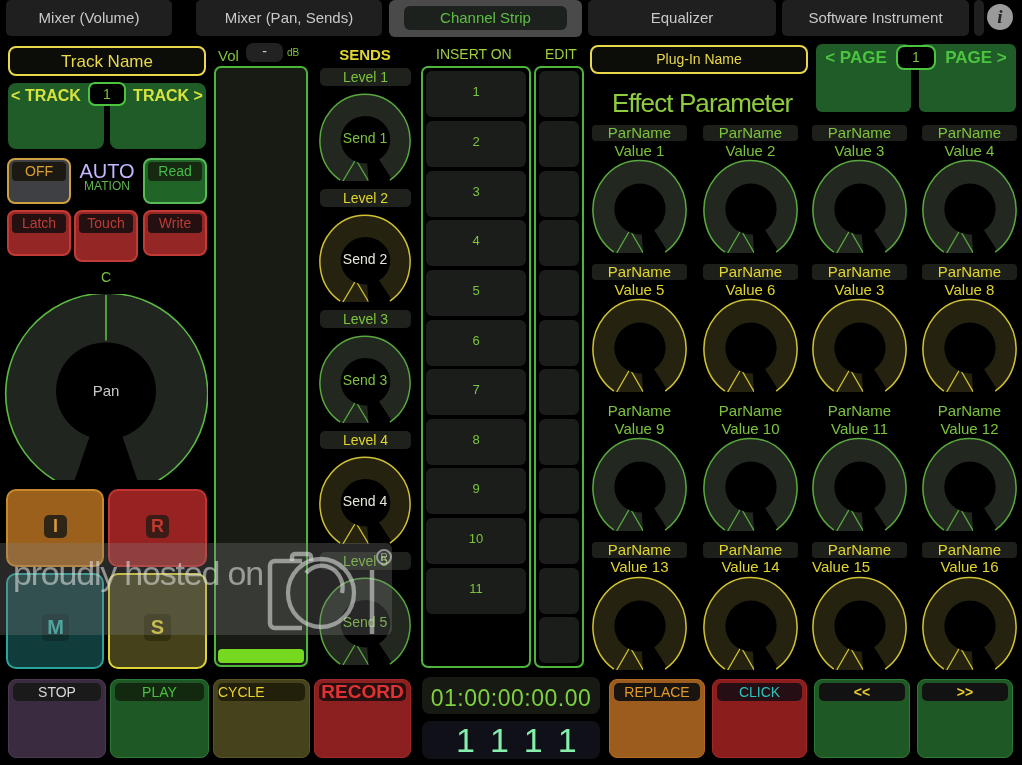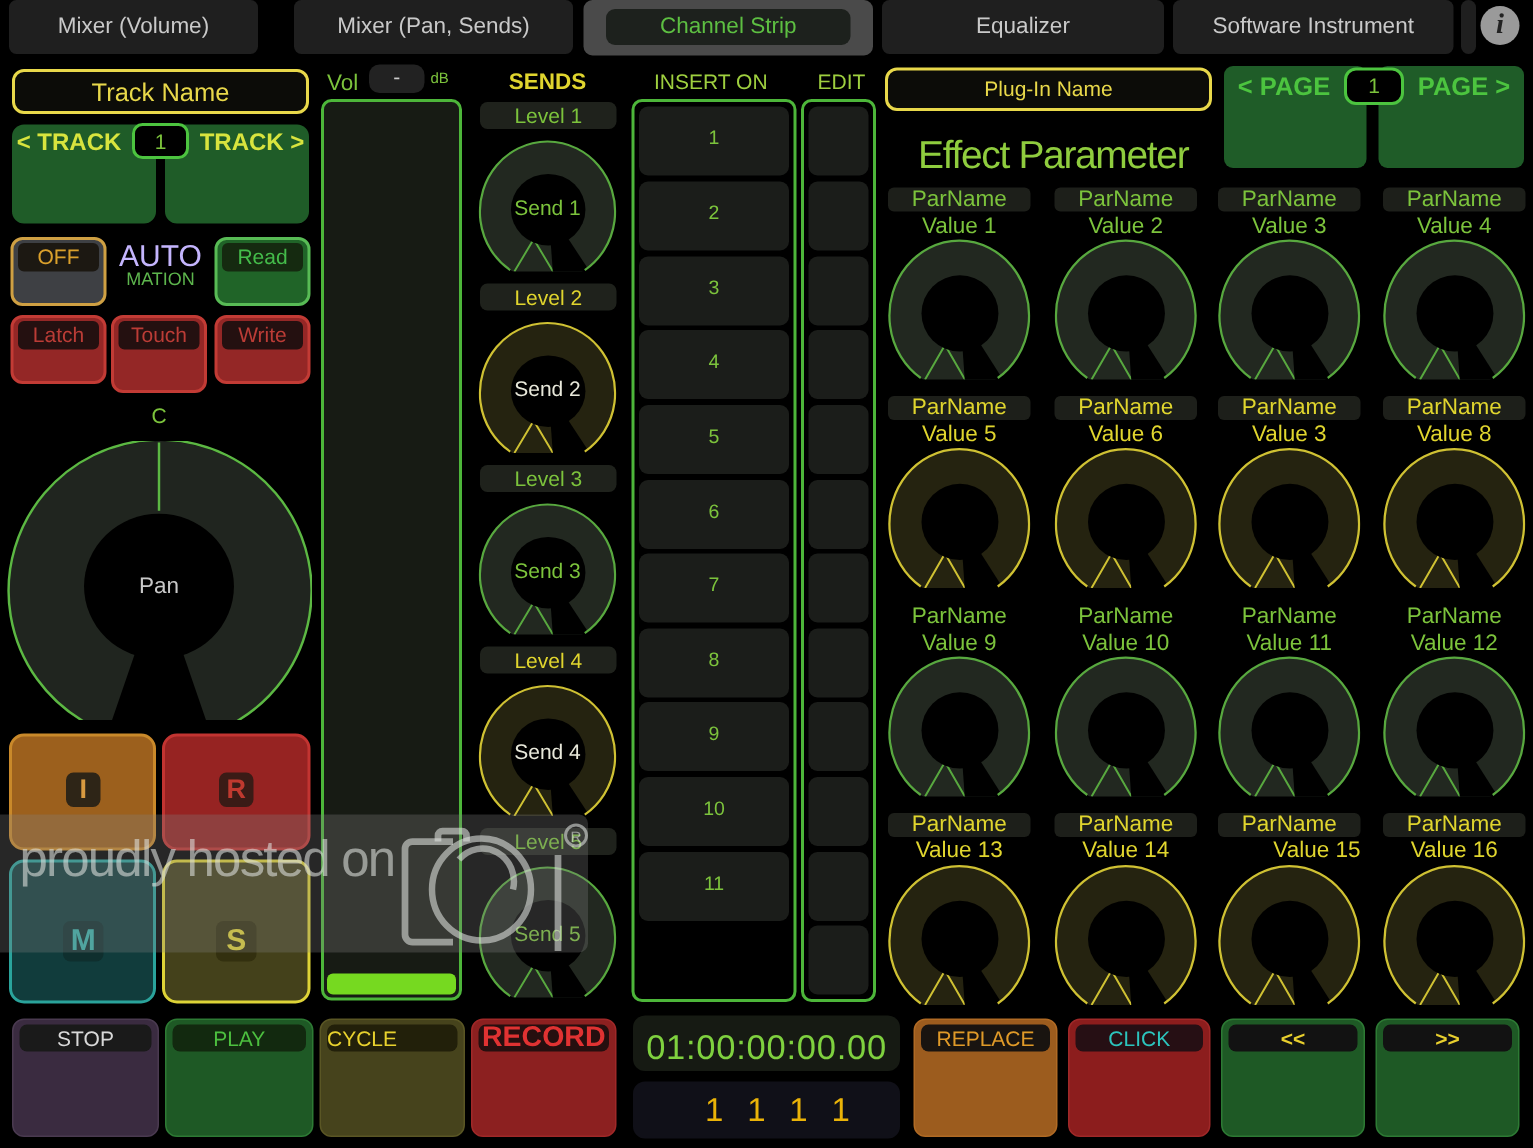--- a/index.html
+++ b/index.html
@@ -263,21 +263,21 @@
 <div class="abs" style="left:703px;top:542px;width:95px;height:16px;background:#1d1f1a;border-radius:4px;color:#e0d52e;font-size:15px;text-align:center;line-height:16px">ParName</div>
 <div class="abs" style="left:703px;top:558px;width:95px;color:#e0d52e;font-size:15px;text-align:center">Value 14</div>
 <svg style="position:absolute;left:703px;top:576px" width="95" height="94" viewBox="0 0 100 96" preserveAspectRatio="none">
 <ellipse cx="50" cy="52.4" rx="49" ry="51" fill="#252310"></ellipse>
 <polyline points="26,96 40,72.5 54,96" fill="none" stroke="#cfc133" stroke-width="1.4"></polyline>
 <ellipse cx="50.5" cy="51" rx="27" ry="26" fill="#000"></ellipse>
 <polygon points="50.5,50 54,98 82,98" fill="#000"></polygon>
 <path d="M 23 95 A 49 51 0 1 1 77 95" fill="none" stroke="#cfc133" stroke-width="1.6"></path>
 </svg>
 <div class="abs" style="left:812px;top:542px;width:95px;height:16px;background:#1d1f1a;border-radius:4px;color:#e0d52e;font-size:15px;text-align:center;line-height:16px">ParName</div>
-<div class="abs" style="left:812px;top:558px;width:95px;color:#e0d52e;font-size:15px;text-align:right">Value 15</div>
+<div class="abs" style="left:812px;top:558px;width:95px;color:#e0d52e;font-size:15px;text-align:left">Value 15</div>
 <svg style="position:absolute;left:812px;top:576px" width="95" height="94" viewBox="0 0 100 96" preserveAspectRatio="none">
 <ellipse cx="50" cy="52.4" rx="49" ry="51" fill="#252310"></ellipse>
 <polyline points="26,96 40,72.5 54,96" fill="none" stroke="#cfc133" stroke-width="1.4"></polyline>
 <ellipse cx="50.5" cy="51" rx="27" ry="26" fill="#000"></ellipse>
 <polygon points="50.5,50 54,98 82,98" fill="#000"></polygon>
 <path d="M 23 95 A 49 51 0 1 1 77 95" fill="none" stroke="#cfc133" stroke-width="1.6"></path>
 </svg>
 <div class="abs" style="left:922px;top:542px;width:95px;height:16px;background:#1d1f1a;border-radius:4px;color:#e0d52e;font-size:15px;text-align:center;line-height:16px">ParName</div>
 <div class="abs" style="left:922px;top:558px;width:95px;color:#e0d52e;font-size:15px;text-align:center">Value 16</div>
 <svg style="position:absolute;left:922px;top:576px" width="95" height="94" viewBox="0 0 100 96" preserveAspectRatio="none">
@@ -297,21 +297,21 @@
     <div class="abs" style="left:319px;top:683px;width:87px;height:18px;background:#260f0f;border-radius:5px;color:#e03232;font-size:19px;text-align:center;line-height:18px;font-weight:bold">RECORD</div>
 <div class="abs" style="left:609px;top:679px;width:96px;height:79px;background:#9c5c1e;border:1px solid #b06a24;border-radius:8px"></div>
     <div class="abs" style="left:614px;top:683px;width:86px;height:18px;background:#191410;border-radius:5px;color:#e09a28;font-size:14px;text-align:center;line-height:18px;font-weight:normal">REPLACE</div>
 <div class="abs" style="left:712px;top:679px;width:95px;height:79px;background:#8c1d1d;border:1px solid #a02828;border-radius:8px"></div>
     <div class="abs" style="left:717px;top:683px;width:85px;height:18px;background:#260f14;border-radius:5px;color:#2cc4bd;font-size:14px;text-align:center;line-height:18px;font-weight:normal">CLICK</div>
 <div class="abs" style="left:814px;top:679px;width:96px;height:79px;background:#1e5925;border:1px solid #2d7a34;border-radius:8px"></div>
     <div class="abs" style="left:819px;top:683px;width:86px;height:18px;background:#121212;border-radius:5px;color:#e8cf2e;font-size:14px;text-align:center;line-height:18px;font-weight:bold">&lt;&lt;</div>
 <div class="abs" style="left:917px;top:679px;width:96px;height:79px;background:#1e5925;border:1px solid #2d7a34;border-radius:8px"></div>
     <div class="abs" style="left:922px;top:683px;width:86px;height:18px;background:#121212;border-radius:5px;color:#e8cf2e;font-size:14px;text-align:center;line-height:18px;font-weight:bold">&gt;&gt;</div>
 <div class="abs" style="left:422px;top:677px;width:178px;height:37px;background:#161a13;border-radius:8px;color:#7fd13f;font-size:23px;letter-spacing:0.5px;text-align:center;line-height:42px">01:00:00:00.00</div>
-<div class="abs" style="left:422px;top:721px;width:178px;height:38px;background:#101018;border-radius:8px;color:#eab308;font-size:22px;line-height:38px;letter-spacing:17.5px;padding-left:48px">1111</div>
+<div class="abs" style="left:422px;top:721px;width:178px;height:38px;background:#101018;border-radius:8px;color:#86efac;font-size:34px;line-height:38px;letter-spacing:17.5px;padding-left:34px">1111</div>
 <div class="abs" style="left:0;top:543px;width:392px;height:92px;background:rgba(128,128,128,0.30);border-radius:0 6px 6px 0"></div>
 <div class="abs" style="left:13px;top:554px;width:270px;color:rgba(222,226,222,0.58);font-size:34px;letter-spacing:-1.2px">proudly hosted on</div>
 <svg class="abs" style="left:266px;top:548px" width="126" height="86" viewBox="0 0 126 86">
 <g stroke="rgba(222,226,222,0.58)" fill="none">
 <path d="M 26 13 L 26 9 A 3 3 0 0 1 29 6 L 42 6 A 3 3 0 0 1 45 9 L 45 13" stroke-width="4.5"></path>
 <path d="M 36 13 L 9 13 A 5 5 0 0 0 4 18 L 4 75 A 5 5 0 0 0 9 80 L 36 80" stroke-width="4.5"></path>
 <ellipse cx="55" cy="45" rx="33" ry="34" stroke-width="4.3"></ellipse>
 <path d="M 40 25 A 21 22 0 0 1 76 45" stroke-width="4.3"></path>
 <line x1="106" y1="22" x2="106" y2="86" stroke-width="4.5"></line>
 <circle cx="118" cy="9" r="7" stroke-width="2"></circle>

